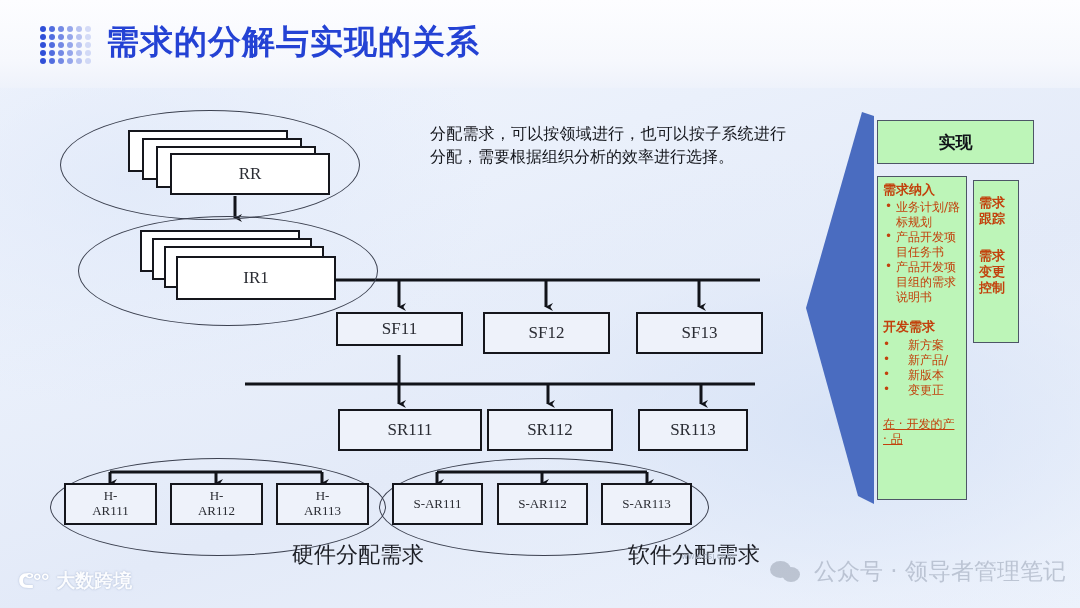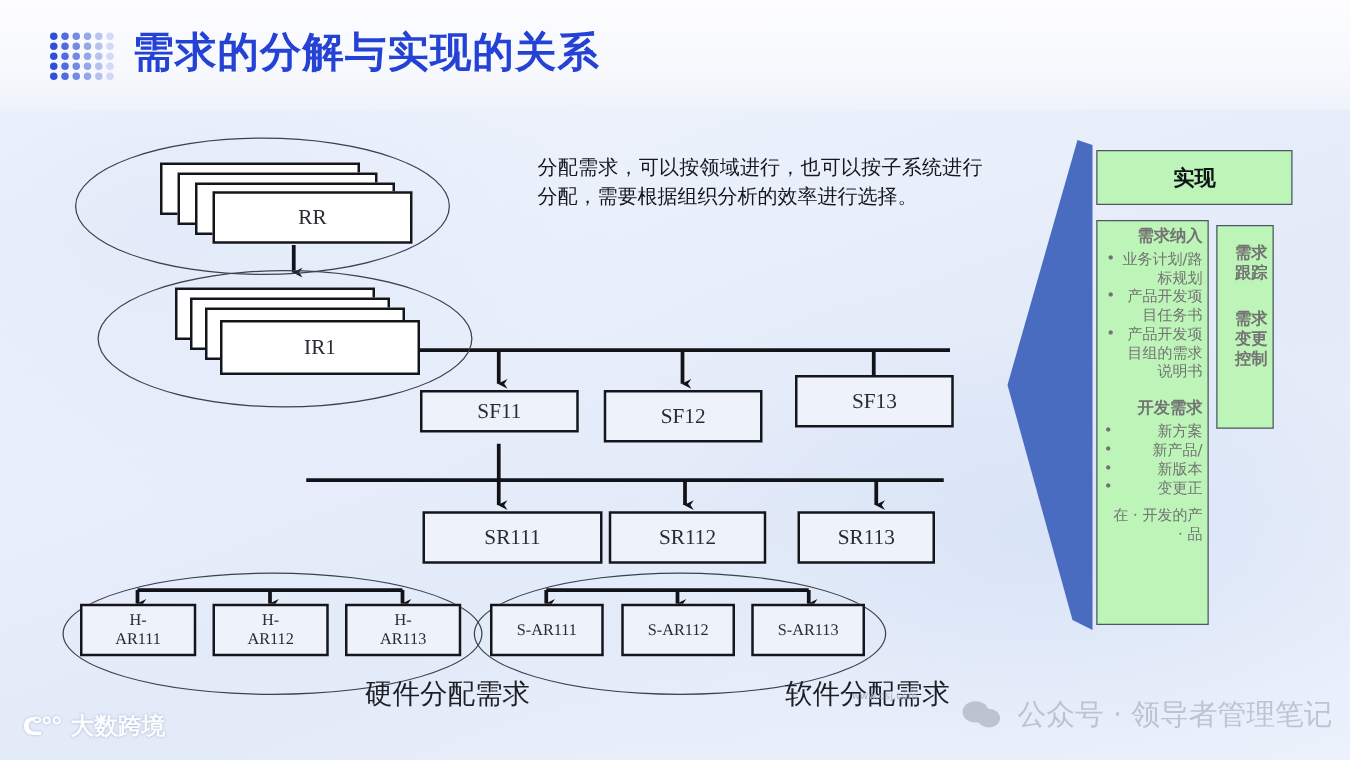--- a/index.html
+++ b/index.html
@@ -100,33 +100,32 @@
     display:flex; align-items:center; justify-content:center;
     font-family:"DejaVu Sans","Liberation Sans",sans-serif;
     font-size:17px; font-weight:700; color:#101218;
   }
   #col-left  { left: 877px; top: 176px; width: 90px; height: 324px; }
   #col-right { left: 973px; top: 180px; width: 46px; height: 163px; }
   .panel-inner {
     position:absolute; left:0; top:0; right:0; bottom:0;
     padding: 5px 4px 4px 5px;
     font-family:"DejaVu Sans","Liberation Sans",sans-serif;
-    font-size: 12px; line-height: 1.25; color: #737373;
+    font-size: 12px; line-height: 1.25; color: #c2410c;
     overflow: hidden;
-    text-align: right;
   }
   .panel-h { font-weight: 700; font-size: 13px; margin-bottom: 2px; }
   .panel-h.second { margin-top: 14px; }
   .blist { margin: 0; padding-left: 13px; list-style: none; }
   .blist li { position: relative; margin-bottom: 0px; }
   .blist li::before {
     content: "\2022"; position:absolute; left: -11px; top: -1px; font-size: 12px;
   }
   .blist.wide li::before { left: -13px; }
-  .run-on { margin-top: 7px; }
+  .run-on { margin-top: 19px; text-decoration: underline; }
   #col-right .panel-inner { font-weight: 700; font-size: 13px; padding-top: 14px; }
   #col-right .rh2 { margin-top: 20px; }
 
   
   #wm-left {
     position: absolute; left: 18px; top: 568px;
     display: flex; align-items: center; gap: 8px; z-index: 9;
   }
   #wm-left .logo {
     font-family:"DejaVu Sans","Liberation Sans",sans-serif;
@@ -250,21 +249,21 @@
   <div class="node white" style="left:176px; top:256px; width:160px; height:44px;">
     <span>IR1</span>
   </div>
 
   <div class="node" style="left:336px; top:312px; width:127px; height:34px;">
     <span>SF11</span>
   </div>
   <div class="node" style="left:483px; top:312px; width:127px; height:42px;">
     <span>SF12</span>
   </div>
-  <div class="node" style="left:636px; top:300px; width:127px; height:42px;">
+  <div class="node" style="left:636px; top:312px; width:127px; height:42px;">
     <span>SF13</span>
   </div>
 
   <div class="node" style="left:338px; top:409px; width:144px; height:42px;">
     <span>SR111</span>
   </div>
   <div class="node" style="left:487px; top:409px; width:126px; height:42px;">
     <span>SR112</span>
   </div>
   <div class="node" style="left:638px; top:409px; width:110px; height:42px;">

